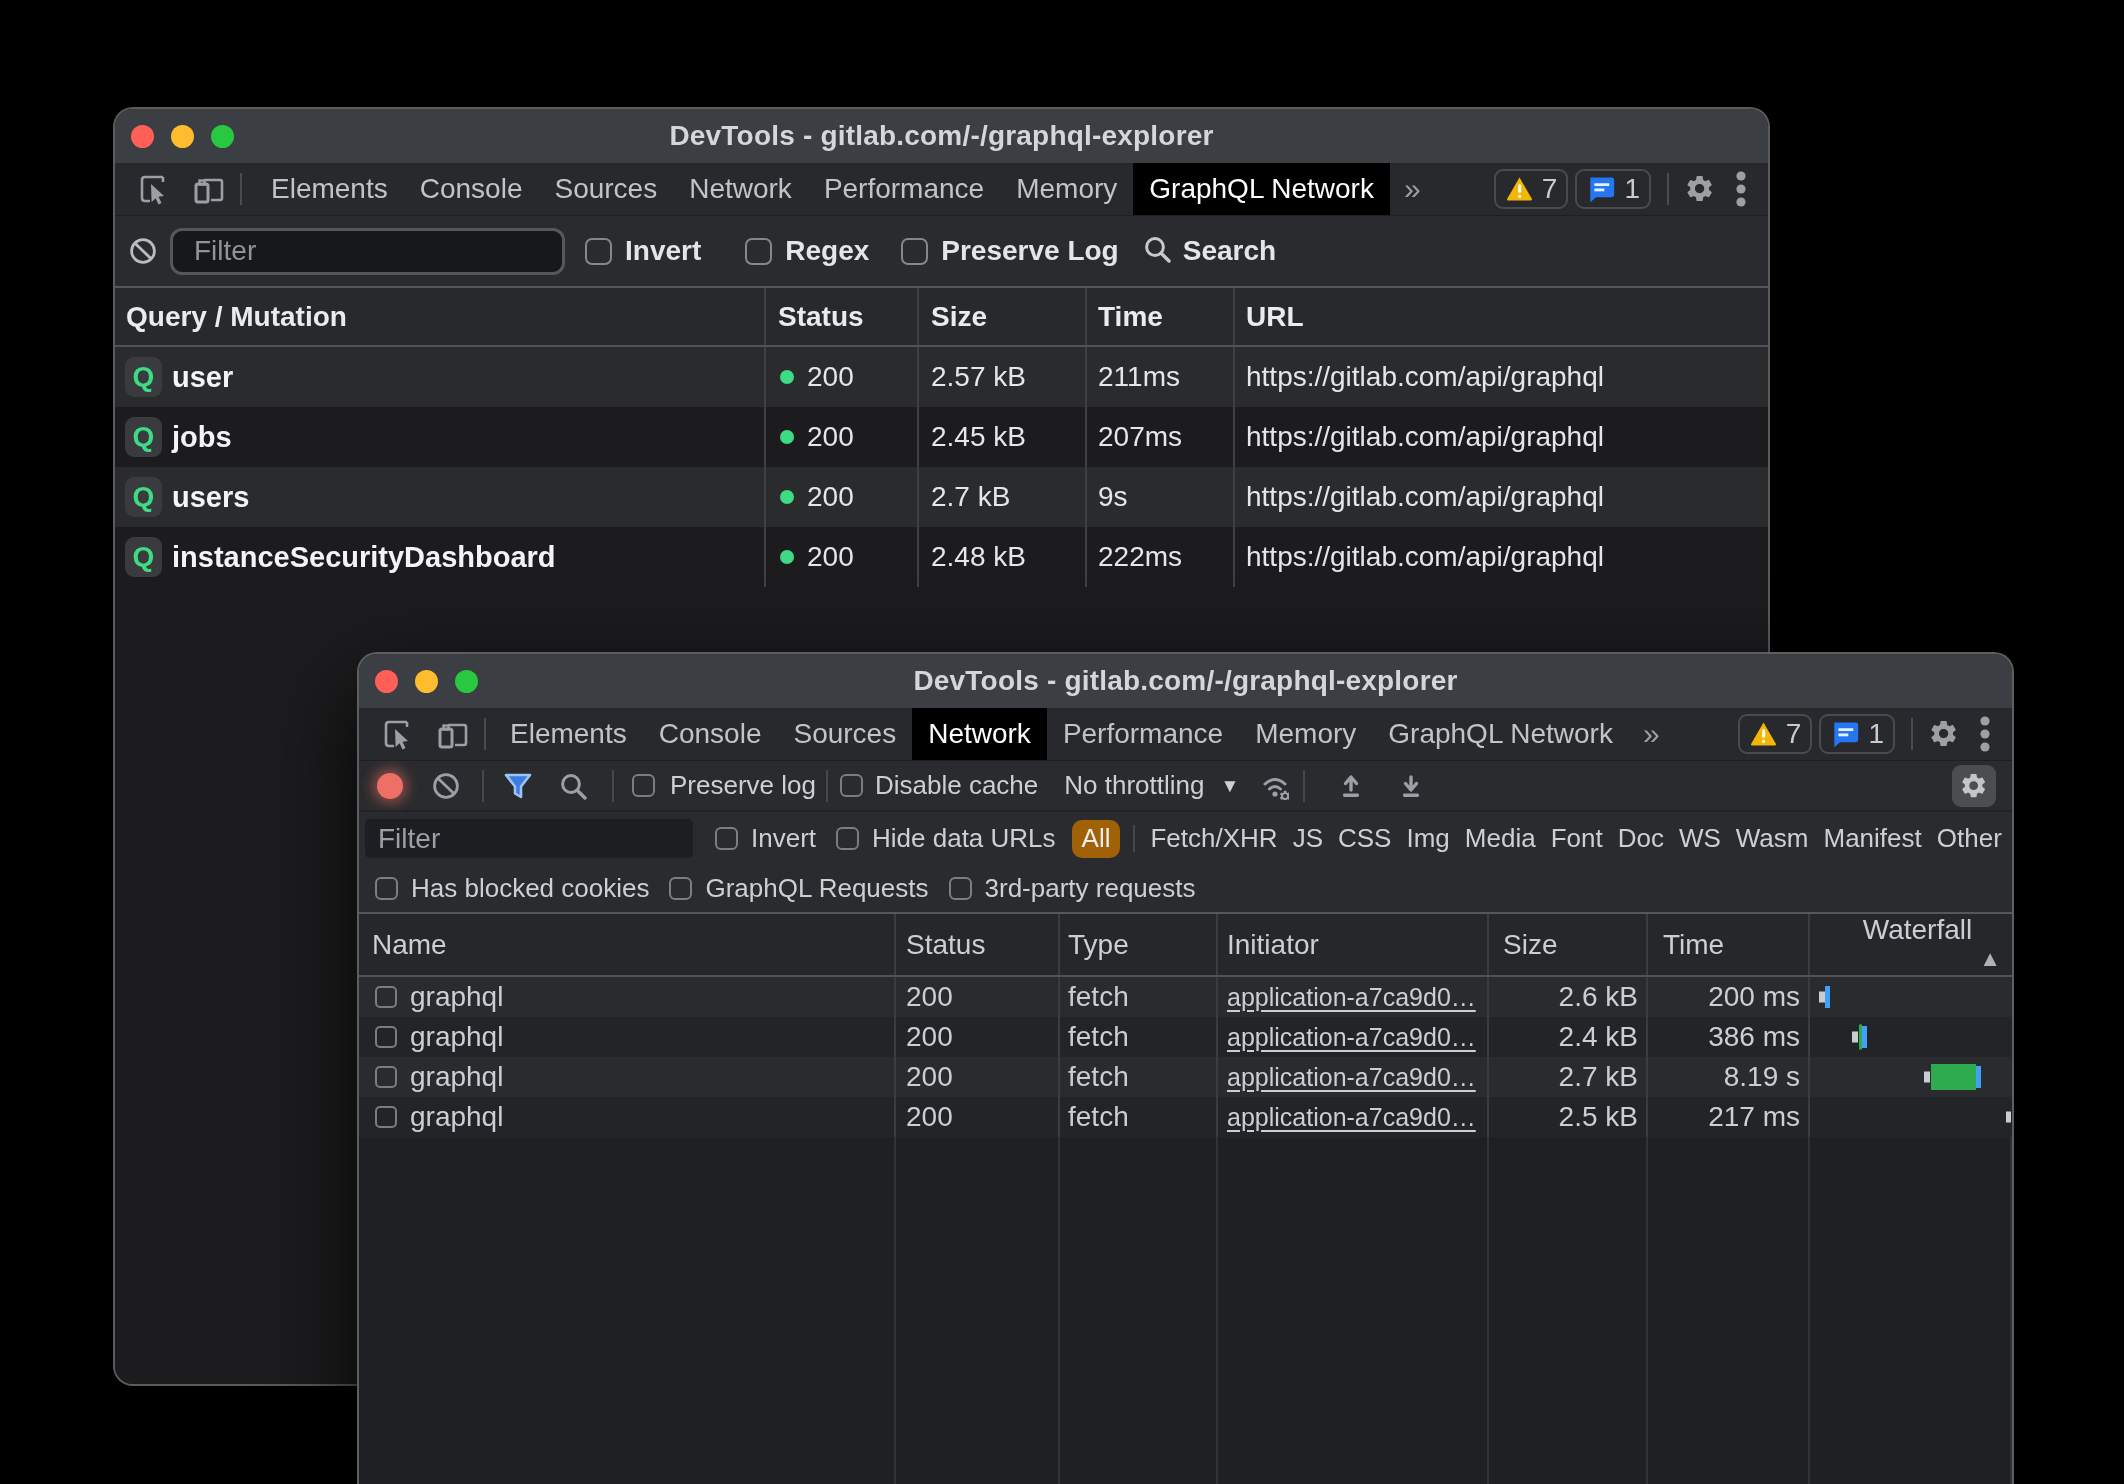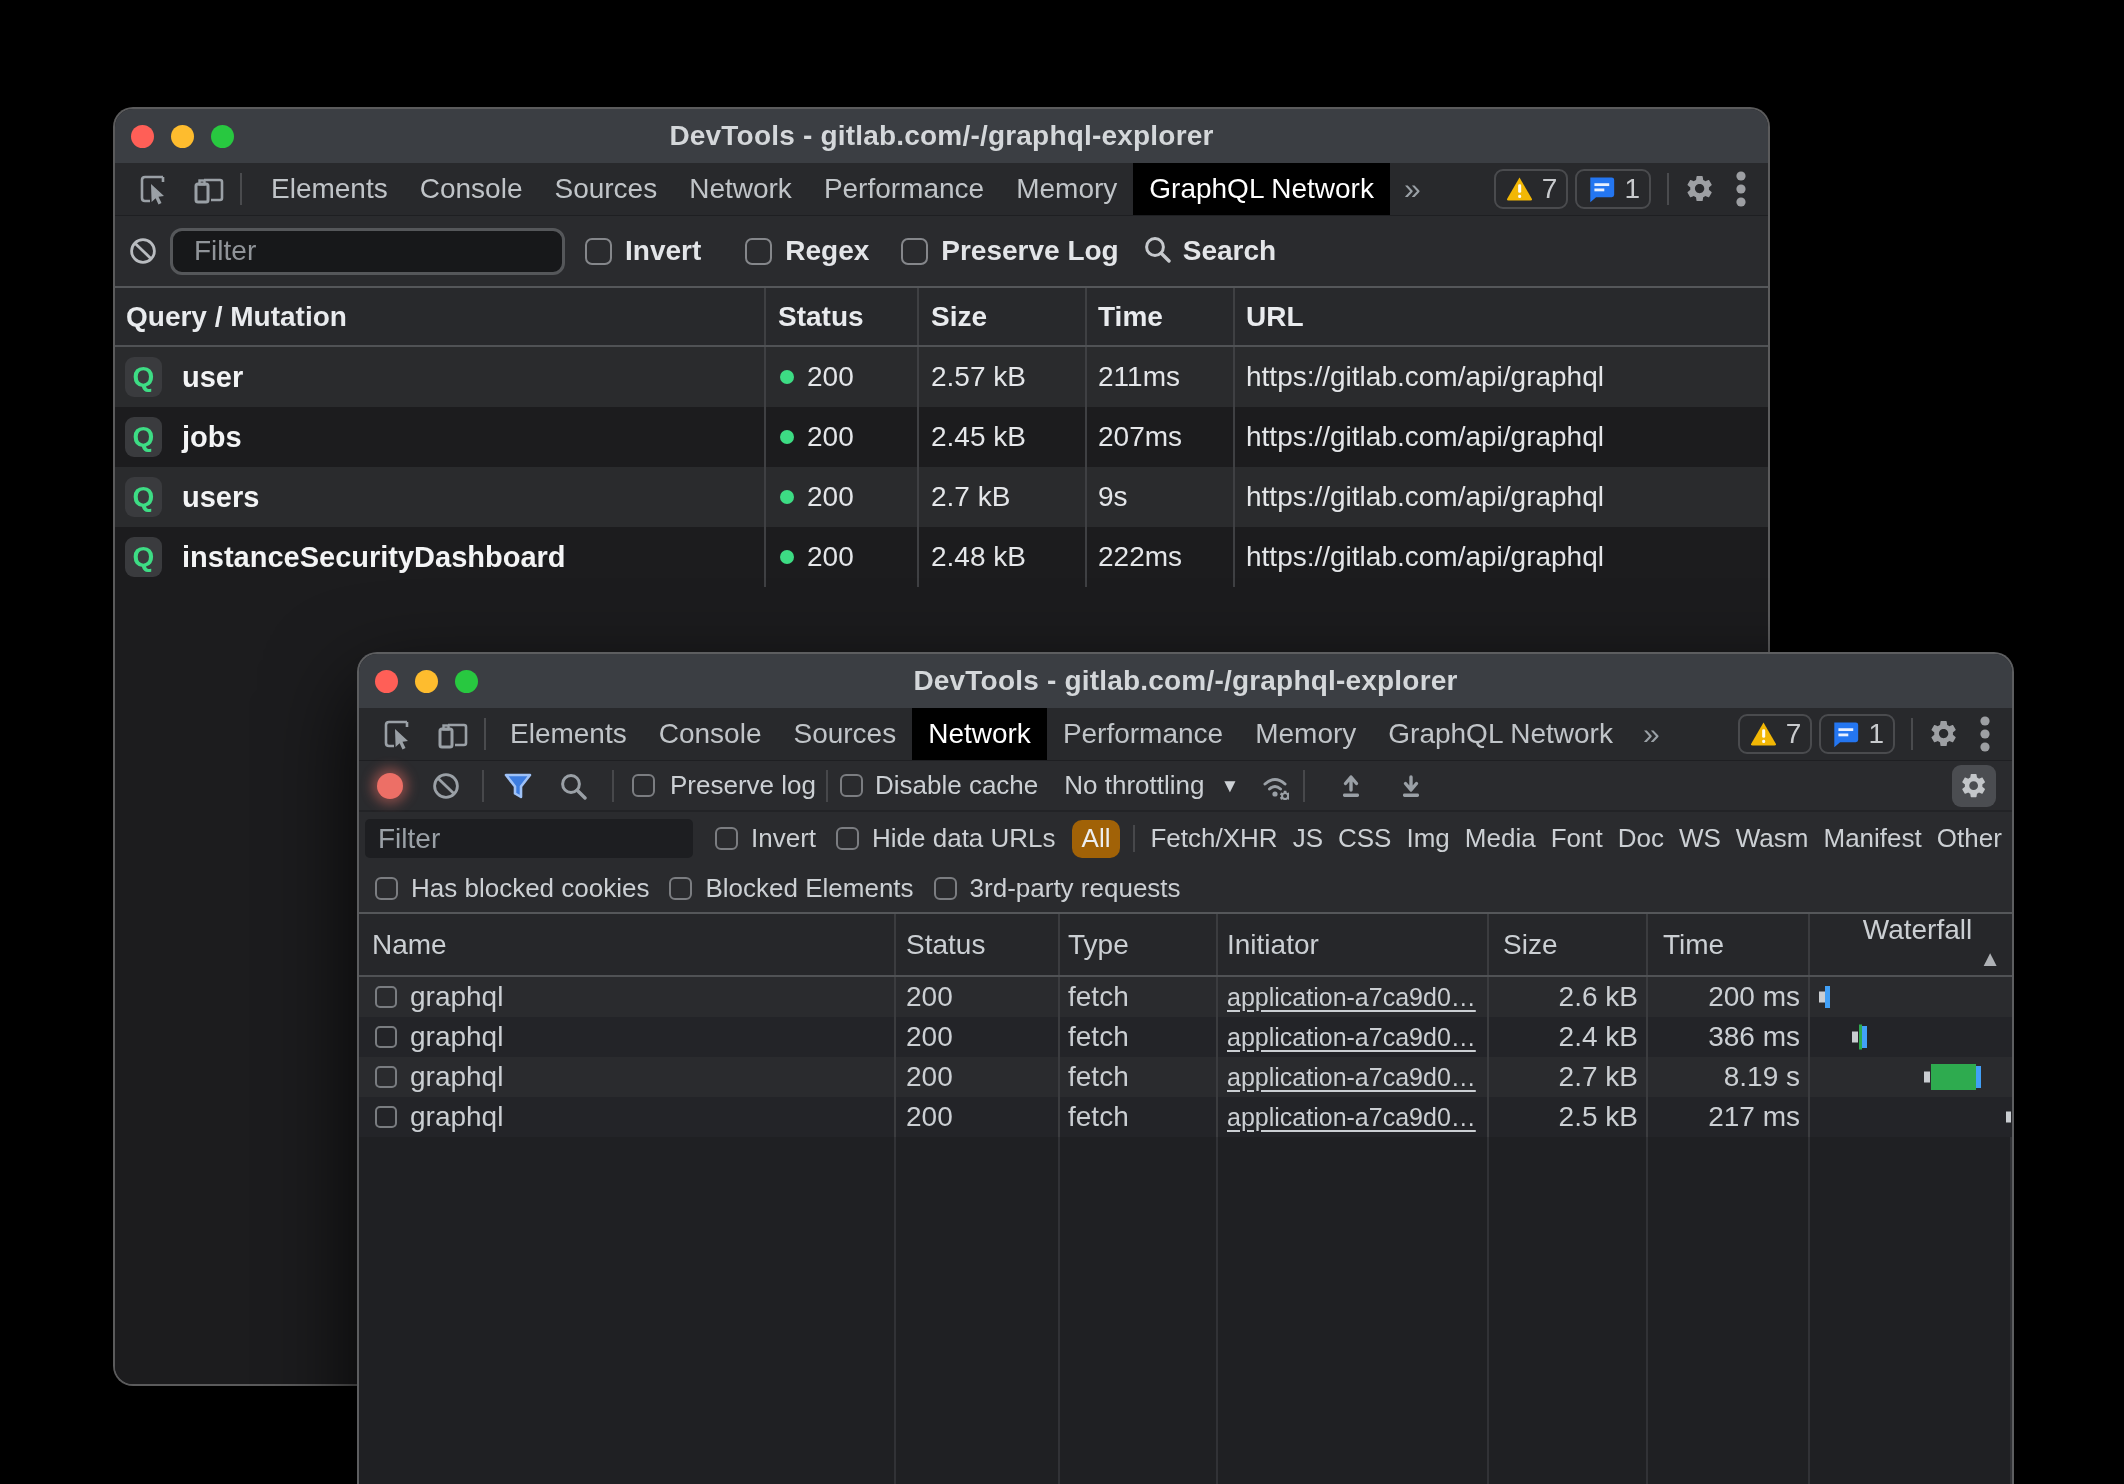--- a/index.html
+++ b/index.html
@@ -107,21 +107,21 @@
   .gql-row.even { background:#1c1c1e; }
   .c-pad1 { padding-left:11px; }
   .c-pad2 { padding-left:12px; }
   .qbadge {
     width:37px; height:40px; margin-left:10px;
     border-radius:9px; background:#3a3b3e;
     display:flex; align-items:center; justify-content:center;
     font-size:28px; font-weight:700; color:#3ddc84;
     flex:0 0 auto;
   }
-  .qname { margin-left:20px; font-weight:700; color:#f3f4f5; font-size:29px; }
+  .qname { margin-left:10px; font-weight:700; color:#f3f4f5; font-size:29px; }
   .statusdot { width:14px; height:14px; border-radius:50%; background:#3ddc84; margin-left:14px; flex:0 0 auto; }
   .statustext { margin-left:13px; }
   .gql-rest { flex:1; background:#1c1c1e; }
 
   
   .net-toolbar {
     height:51px; flex:0 0 51px;
     background:#2a2b2e;
     border-bottom:2px solid #222326;
     display:flex; align-items:center;
@@ -541,21 +541,21 @@
     <span class="type-item">WS</span>
     <span class="type-item">Wasm</span>
     <span class="type-item">Manifest</span>
     <span class="type-item">Other</span>
   </div>
 
   <div class="net-morefilters">
     <span class="nt-cb"></span>
     <span class="nt-label2">Has blocked cookies</span>
     <span class="nt-cb" style="margin-left:20px"></span>
-    <span class="nt-label2">Blocked Elements</span>
+    <span class="nt-label2">GraphQL Requests</span>
     <span class="nt-cb" style="margin-left:20px"></span>
     <span class="nt-label2">3rd-party requests</span>
   </div>
 
   <div class="net-grid net-head">
     <div class="cell n-pad">Name</div>
     <div class="cell n-pad-s">Status</div>
     <div class="cell n-pad-t">Type</div>
     <div class="cell n-pad-i">Initiator</div>
     <div class="cell" style="padding-left:14px">Size</div>

